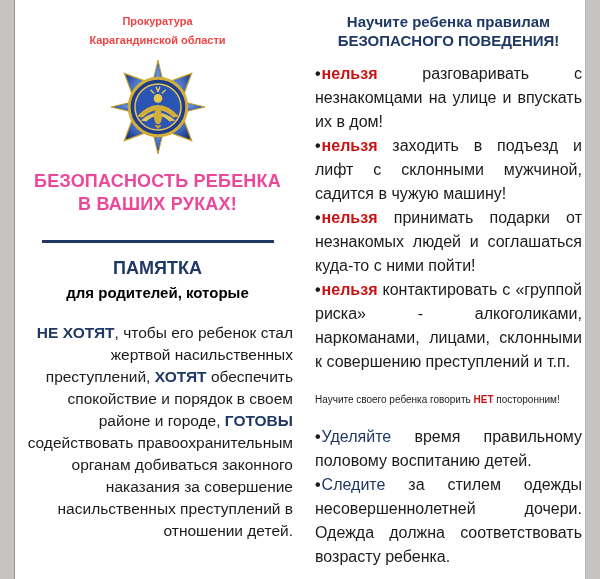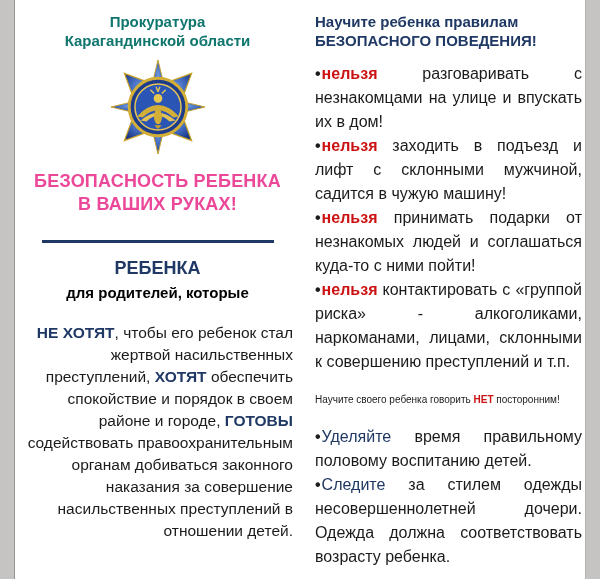--- a/index.html
+++ b/index.html
@@ -24,21 +24,21 @@
   .content {
     position:absolute; left:16px; right:16px; top:0; bottom:0;
     display:flex;
   }
   .col { height:100%; }
   .col-left  { width:287px; padding:8px 10px 0 6px; text-align:center; }
   .col-right { width:281px; padding:8px 2px 0 12px; }
 
   
   .org {
-    color:#0f766e; font-weight:bold; font-size:15px; line-height:19px;
+    color:#ef4444; font-weight:bold; font-size:11px; line-height:19px;
     margin-top:4px;
   }
   .emblem { margin:9px auto 0; width:96px; height:96px; }
   .main-title {
     margin-top:15px;
     color:#ec4899; font-weight:bold; font-size:18px; line-height:23px;
     letter-spacing:0.2px;
   }
   .divider {
     margin:24px auto 0; width:232px; height:0;
@@ -53,21 +53,21 @@
   .who-paragraph {
     margin-top:21px;
     font-size:15.5px; line-height:22px; color:#1b1b1b;
     text-align:right;
   }
   .kw-navy { color:#1f3864; font-weight:bold; }
 
   
   .r-heading {
     color:#1f3864; font-weight:bold; font-size:15px; line-height:19px;
-    margin-top:4px;
+    text-align:center; margin-top:4px;
   }
   .rules { margin-top:12px; }
   .rule, .advice-item {
     font-size:16px; line-height:24px; color:#1b1b1b;
     text-align:justify;
   }
   .bullet { font-weight:bold; color:#1b1b1b; margin-right:1px; }
   .kw-red  { color:#cc1212; font-weight:bold; }
   .kw-blue { color:#1f3864; font-weight:normal; }
   .say-no {
@@ -126,21 +126,21 @@
         </svg>
       </div>
 
       <h1 class="main-title">
         <span>БЕЗОПАСНОСТЬ РЕБЕНКА</span><br>
         <span>В ВАШИХ РУКАХ!</span>
       </h1>
 
       <hr class="divider">
 
-      <h2 class="memo-title">РЕБЕНКА</h2>
+      <h2 class="memo-title">ПАМЯТКА</h2>
       <h3 class="memo-subtitle">для родителей, которые</h3>
 
       <p class="who-paragraph"><span class="kw-navy">НЕ ХОТЯТ</span><span>, чтобы его ребенок стал жертвой насильственных преступлений, </span><span class="kw-navy">ХОТЯТ</span><span> обеспечить спокойствие и порядок в своем районе и городе, </span><span class="kw-navy">ГОТОВЫ</span><span> содействовать правоохранительным органам добиваться законного наказания за совершение насильственных преступлений в отношении детей.</span></p>
     </div>
 
     <div class="col col-right">
 
       <h2 class="r-heading">
         <span>Научите ребенка правилам</span><br>
         <span>БЕЗОПАСНОГО ПОВЕДЕНИЯ!</span>

